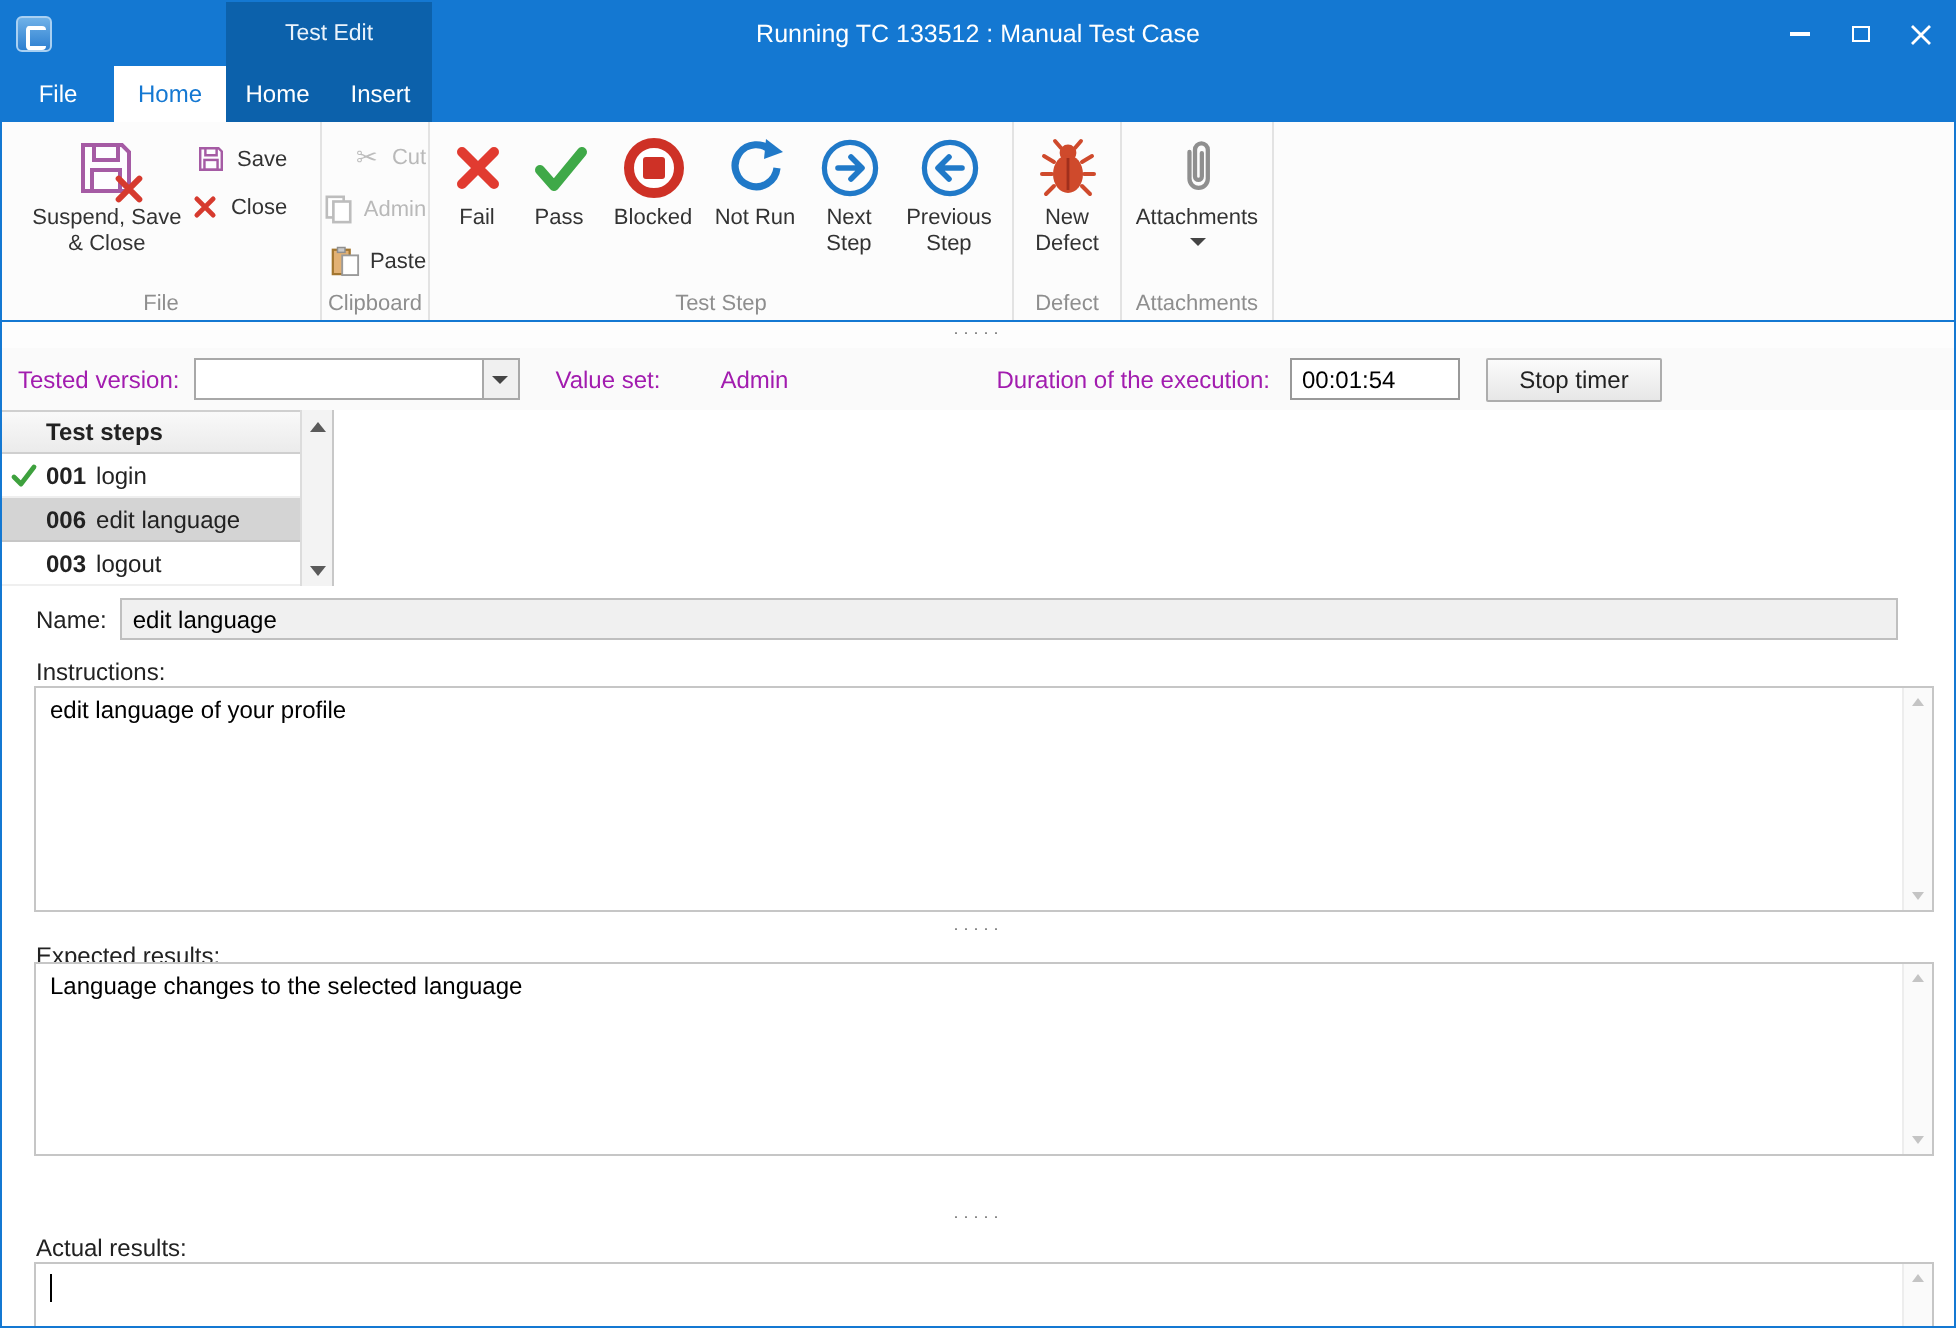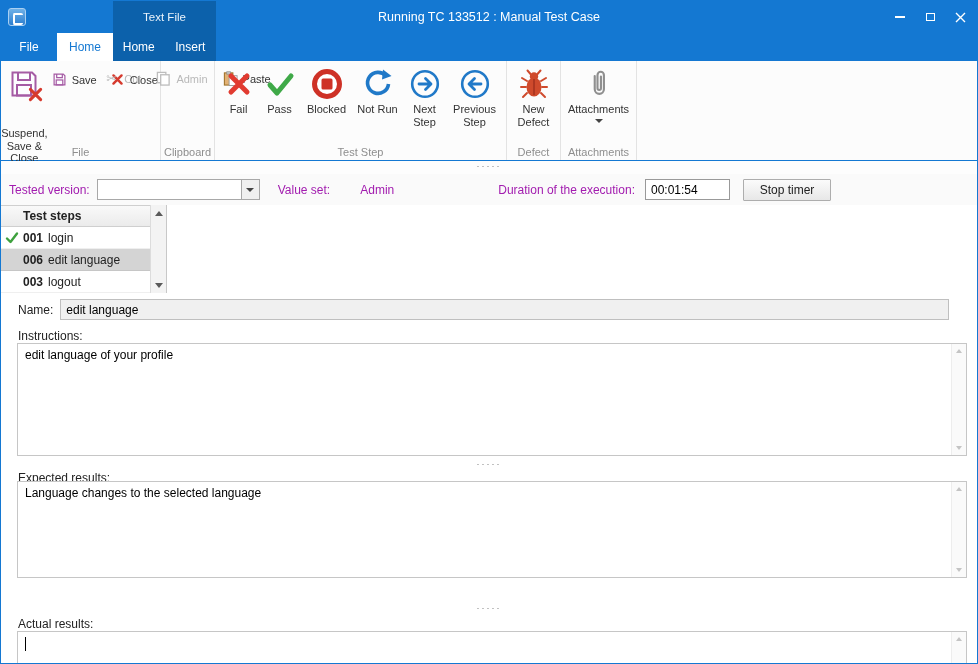--- a/index.html
+++ b/index.html
@@ -30,21 +30,21 @@
   .ctx-tab{flex:1;display:flex;align-items:center;justify-content:center;color:#fff;font-size:12px;}
   
   .ribbon{position:absolute;left:0;top:60px;right:0;height:100px;background:#fcfcfc;
     border-bottom:1px solid #1478d2;display:flex;align-items:stretch;}
   .rgroup{position:relative;border-right:1px solid #e3e3e3;padding:3px 3px 16px 3px;}
   .rgroup-label{position:absolute;left:0;right:0;bottom:2px;text-align:center;font-size:11px;color:#8e8e8e;}
   .rgroup-content{display:flex;justify-content:center;height:100%;}
   .bigbtn{display:flex;flex-direction:column;align-items:center;padding:4px 1px 2px 1px;
     font-size:11px;color:#333;text-align:center;line-height:1.15;border-radius:2px;cursor:default;}
   .bigbtn .bicon{width:32px;height:32px;margin-bottom:3px;position:relative;flex:none;}
-  .smallcol{display:flex;flex-direction:row;gap:7px;padding-top:7px;}
+  .smallcol{display:flex;flex-direction:column;gap:7px;padding-top:7px;align-items:flex-end;}
   .smallbtn{display:flex;align-items:center;gap:5px;font-size:11px;color:#333;height:17px;padding:0 3px;cursor:default;}
   .smallbtn .sicon{width:15px;height:15px;display:flex;align-items:center;justify-content:center;flex:none;}
   .disabled{color:#b9b9b9;}
   .x-badge{position:absolute;right:-3px;bottom:-2px;width:15px;height:15px;}
   .drop-caret{width:0;height:0;border-left:4px solid transparent;border-right:4px solid transparent;border-top:4px solid #444;margin-top:3px;}
   .scissors{font-size:13px;color:#bdbdbd;}
   
   .rhandle{position:absolute;left:0;top:160px;right:0;height:13px;background:#fdfdfd;
     text-align:center;font-size:9px;letter-spacing:2px;color:#777;line-height:11px;}
   
@@ -103,21 +103,21 @@
   @keyframes blink{50%{opacity:0;}}
 </style>
 </head>
 <body>
 
 <div class="window">
 
   <div class="titlebar">
     <div class="app-icon"></div>
     <div class="win-title">Running TC 133512 : Manual Test Case</div>
-    <div class="ctx-header">Text File</div>
+    <div class="ctx-header">Test Edit</div>
     <div class="win-controls">
       <div class="win-btn">
           <div class="glyph-min"></div>
         </div>
       <div class="win-btn">
           <div class="glyph-max"></div>
         </div>
       <div class="win-btn">
         <svg width="11" height="11" viewBox="0 0 11 11">
             <path d="M1 1 L10 10 M10 1 L1 10" stroke="#fff" stroke-width="1.4"></path>
@@ -132,21 +132,21 @@
     <div class="ctx-tabs">
       <div class="ctx-tab">Home</div>
       <div class="ctx-tab">Insert</div>
     </div>
   </div>
 
   <div class="ribbon">
 
     <div class="rgroup" style="width:160px;">
       <div class="rgroup-content">
-        <div class="bigbtn" style="width:78px;gap:24px;">
+        <div class="bigbtn" style="width:78px;">
           <span class="bicon">
             <svg width="32" height="32" viewBox="0 0 32 32">
               <path d="M4.5 4.5 H24 L27.5 8 V27.5 H4.5 Z" fill="#fdfdff" stroke="#a55ba4" stroke-width="2"></path>
               <path d="M10 4.5 V12 H22 V4.5" fill="none" stroke="#a55ba4" stroke-width="2"></path>
               <rect x="9" y="17" width="14" height="10.5" fill="none" stroke="#a55ba4" stroke-width="2"></rect>
             </svg>
             <svg class="x-badge" viewBox="0 0 16 16">
                 <path d="M2.5 2.5 L13.5 13.5 M13.5 2.5 L2.5 13.5" stroke="#d63a2e" stroke-width="3.2" stroke-linecap="round"></path>
               </svg>
           </span>

